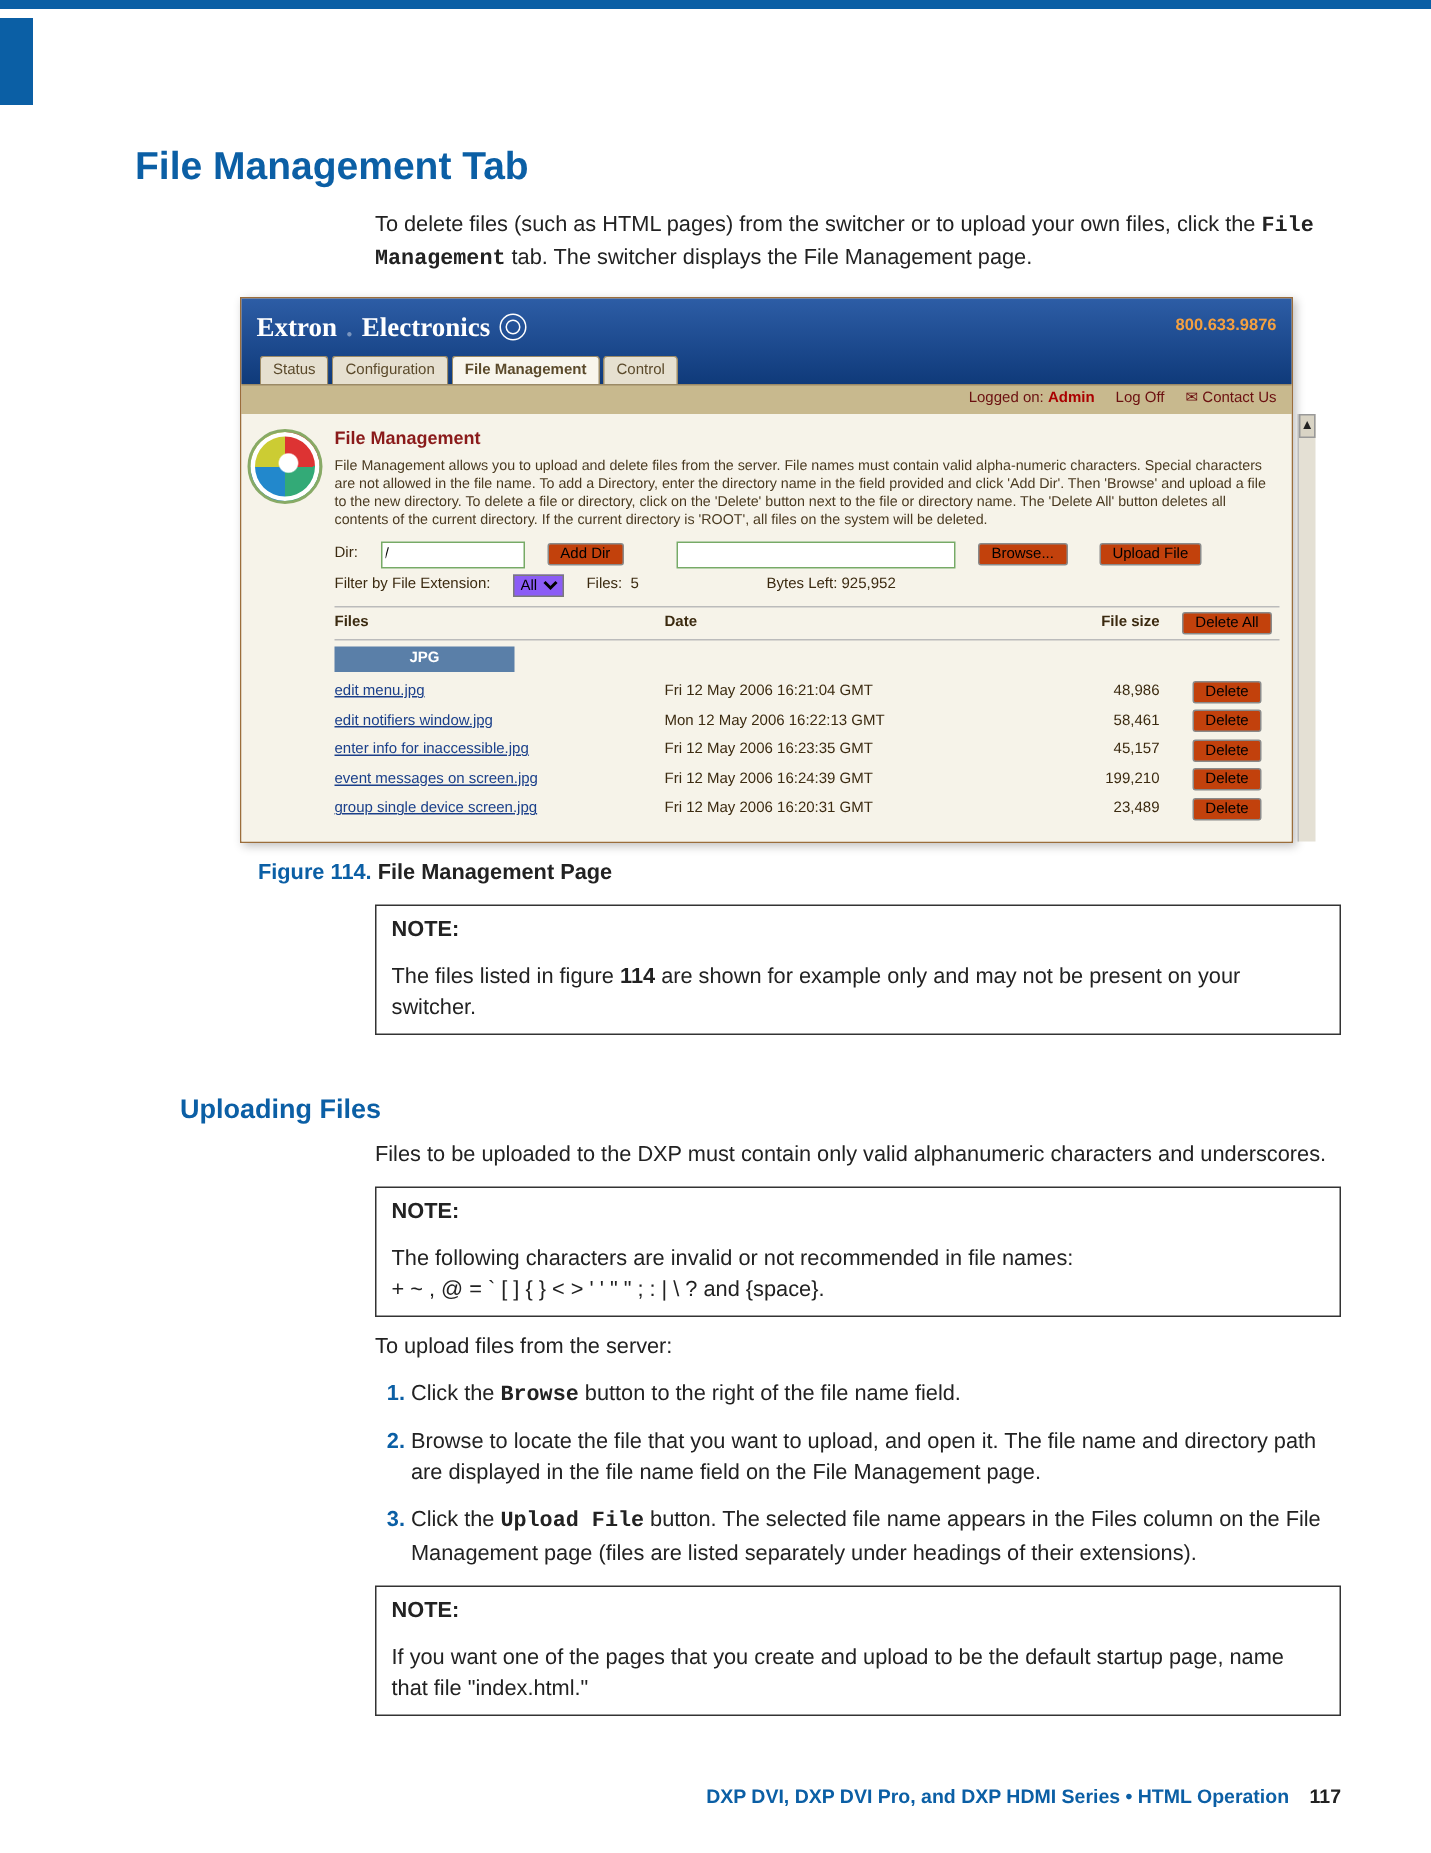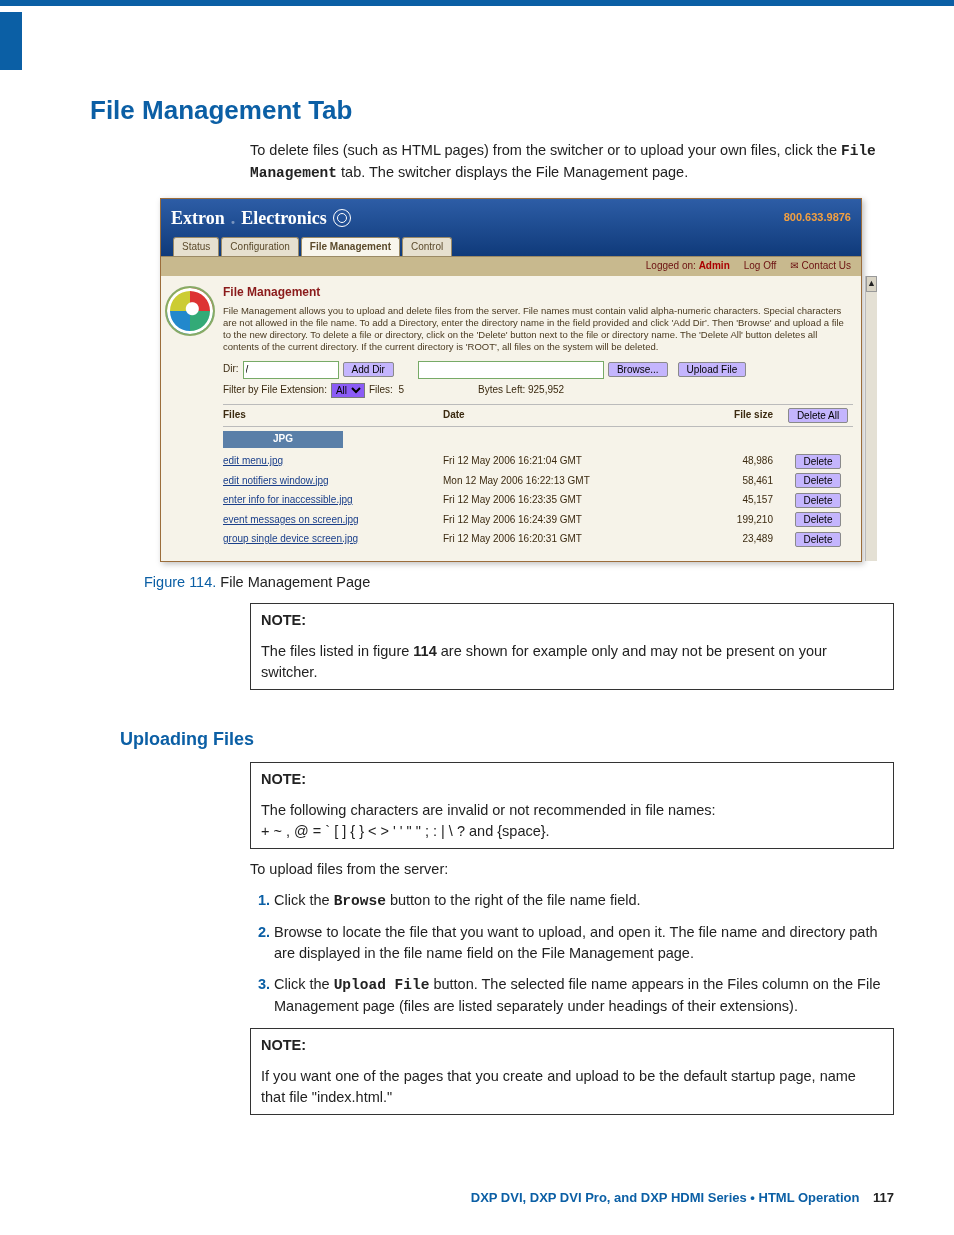--- a/index.html
+++ b/index.html
@@ -34,22 +34,22 @@
     font-weight: bold;
     margin: 36px 0 8px 60px;
   }
   .body-indent {
     margin-left: 190px;
     margin-right: 0;
   }
   p { margin: 6px 0 10px 0; }
   .mono { font-family: "Courier New", monospace; font-weight: bold; }
   .fig-caption {
-    margin-left: 84px;
-    font-weight: normal;
+    margin-left: 112px;
+    font-weight: bold;
   }
   .fig-caption .fig-label { color: #0b5fa5; }
   .note-box {
     margin: 10px 0 10px 190px;
     border: 1px solid #333;
     padding: 6px 10px;
     display: flex;
     gap: 10px;
     background: #fff;
     flex-direction: column;
@@ -116,26 +116,26 @@
     width: 46px; height:46px; margin:0 auto;
     border: 2px solid #8a6; border-radius:50%;
     background:
       radial-gradient(circle at 55% 45%, #fff 0 6px, transparent 7px),
       conic-gradient(#d33 0 90deg,#3a7 0 180deg,#28c 0 270deg,#cc3 0 360deg);
     box-shadow: inset 0 0 0 3px #fff;
   }
   .es-main { flex:1; padding: 8px 12px 12px 4px; color:#3b2a10; }
   .es-h2 { color:#8a1a1a; font-weight:bold; font-size:12px; margin-bottom:4px;}
   .es-desc { font-size:9.5px; line-height:1.25; margin-bottom:8px; color:#4a3a20;}
-  .es-row { display:flex; align-items:center; gap:4px; margin:4px 0; }
+  .es-row { display:flex; align-items:center; gap:15px; margin:4px 0; }
   .es-input {
     border:1px solid #7a6; background:#fff; height:14px; font-size:10px;
   }
   .es-btn {
-    background:#c4b5fd; border:1px solid #8a8a8a; padding:1px 8px; font-size:10px;
+    background:#c2410c; border:1px solid #8a8a8a; padding:1px 8px; font-size:10px;
     border-radius:2px;
     text-align:right;
   }
   .es-select{
     border:1px solid #7a7a7a; background:#8b5cf6; font-size:10px; height:15px;
   }
   .es-cols {
     display:grid;
     grid-template-columns: 220px 240px 100px 70px;
     font-weight:bold; font-size:10px;
@@ -299,20 +299,21 @@
 
   <div class="note-box">
     <div class="note-label">NOTE:</div>
     <div>
       <span>The files listed in figure </span><b>114</b><span> are shown for example only and may not be present on your switcher.</span>
     </div>
   </div>
 
   <h2 class="sub-title">Uploading Files</h2>
 
+  <p class="body-indent">Files to be uploaded to the DXP must contain only valid alphanumeric characters and underscores.</p>
 
   <div class="note-box">
     <div class="note-label">NOTE:</div>
     <div>
       <div>The following characters are invalid or not recommended in file names:</div>
       <div>+ ~ , @ = ` [ ] { } &lt; &gt; ' ' " " ; : | \ ? and {space}.</div>
     </div>
   </div>
 
   <p class="body-indent">To upload files from the server:</p>

